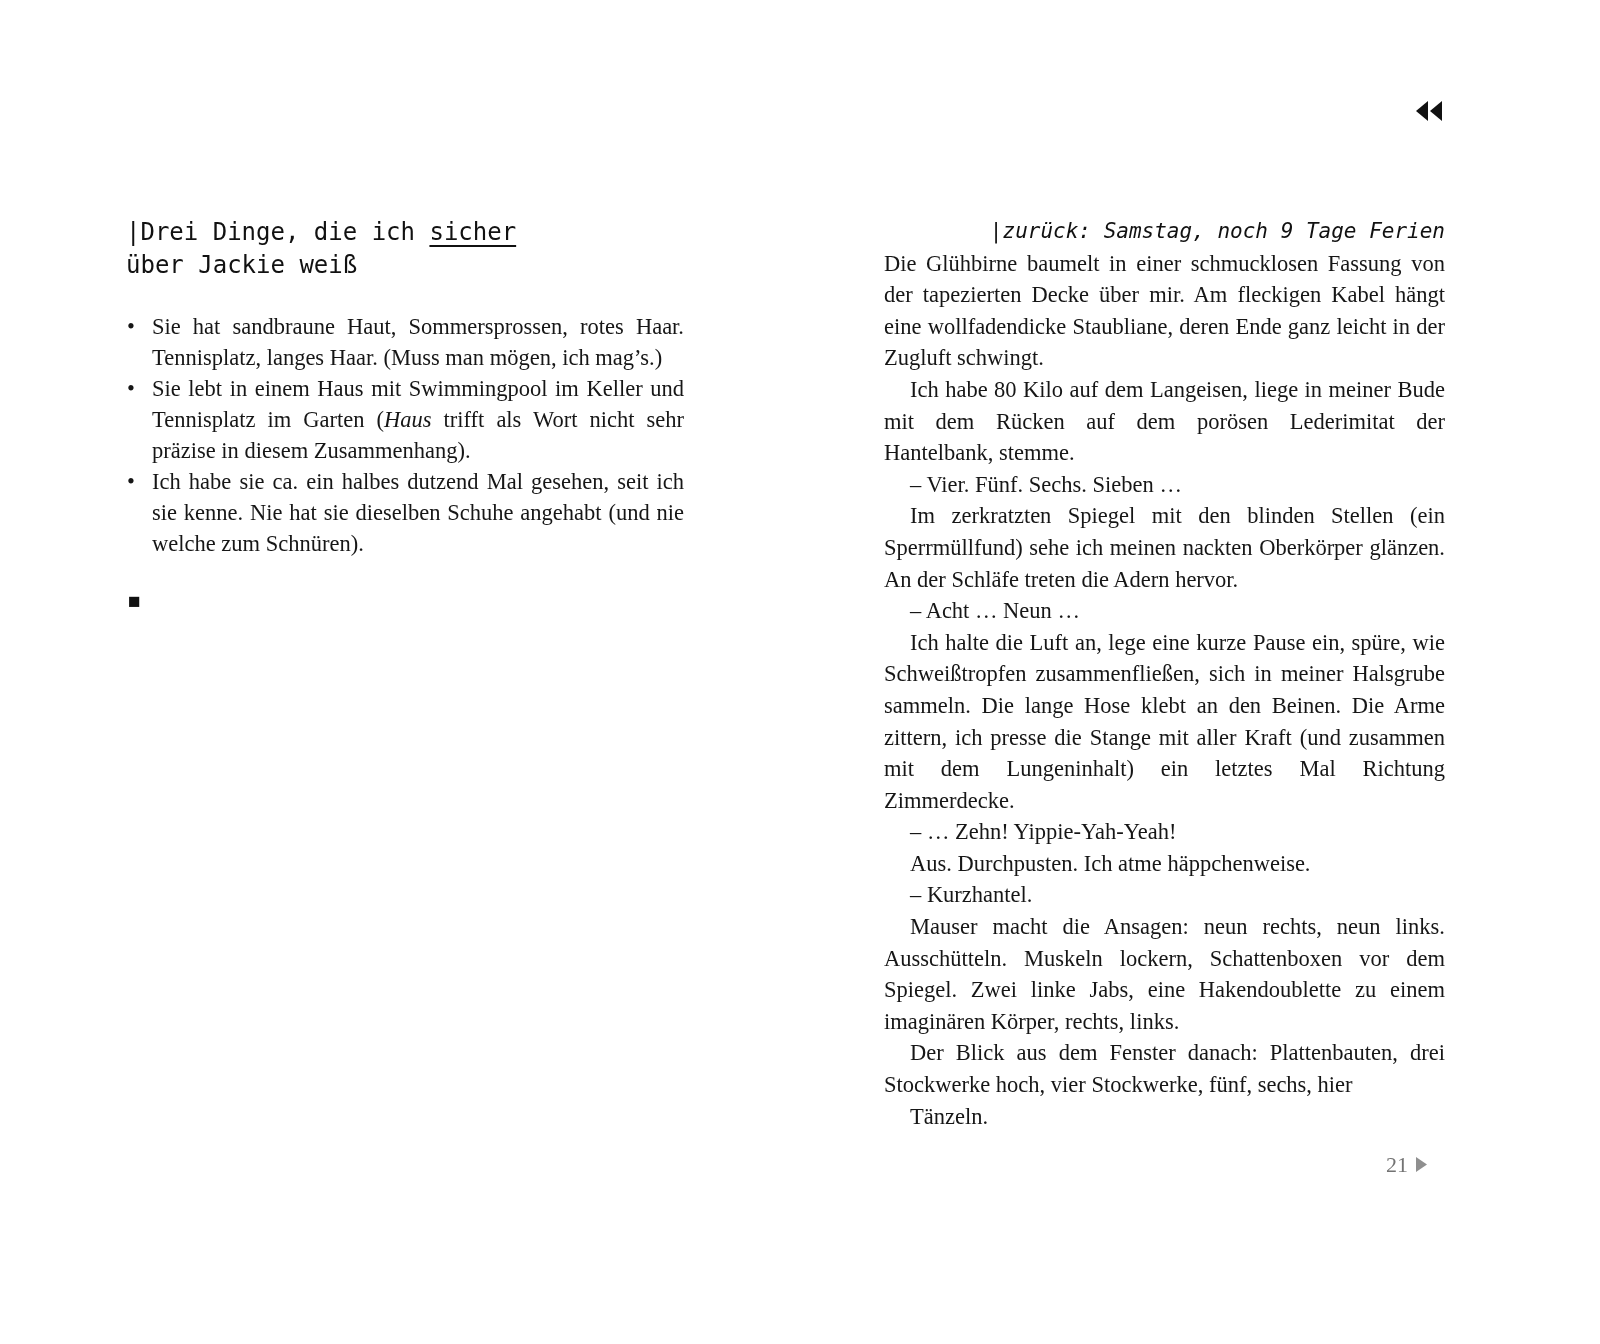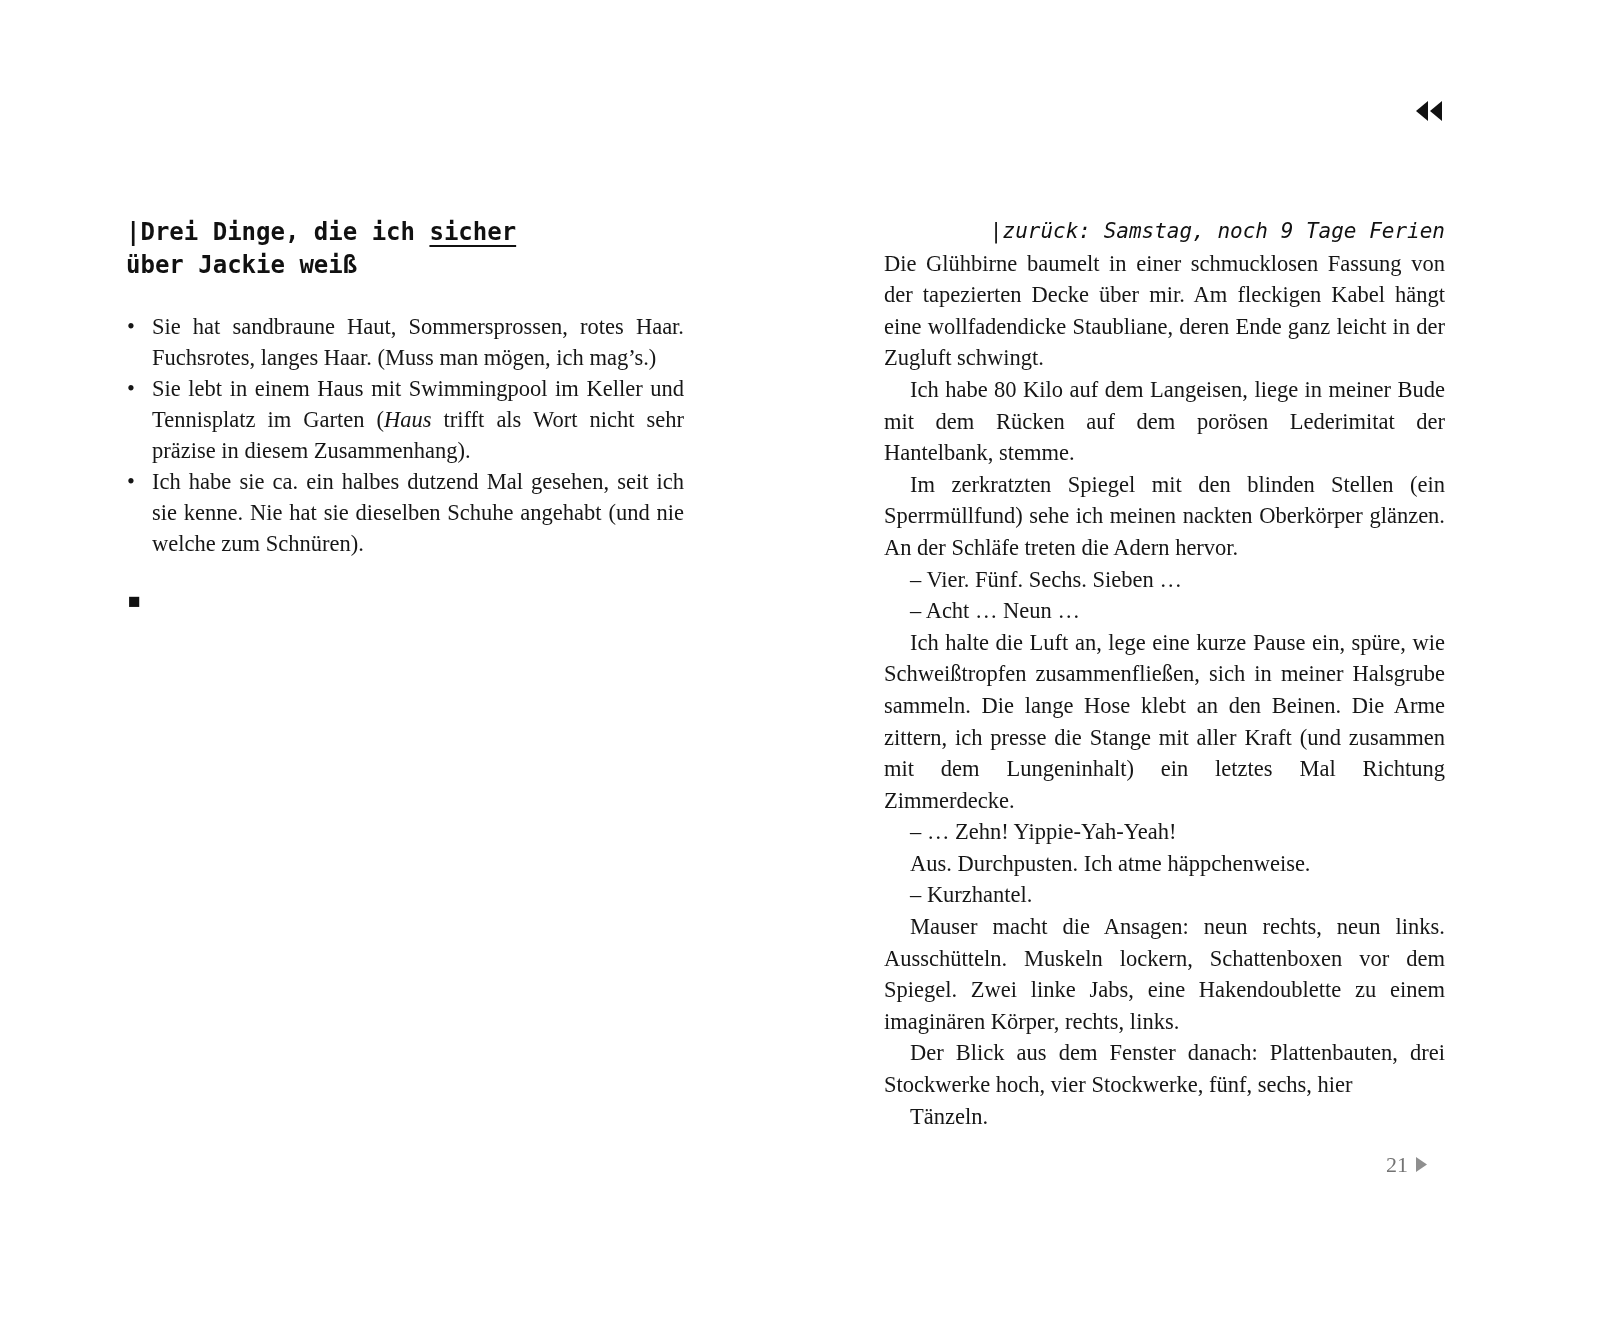--- a/index.html
+++ b/index.html
@@ -27,21 +27,21 @@
 
   
   .left-page {
     position: absolute;
     left: 126px;
     top: 216px;
     width: 560px;
   }
   .chapter-heading {
     font-size: 24px;
-    font-weight: 700;
+    font-weight: 400;
     line-height: 33px;
     letter-spacing: 0px;
     color: #111;
     white-space: nowrap;
   }
   .chapter-heading .u {
     text-decoration: underline;
     text-underline-offset: 5px;
     text-decoration-thickness: 2px;
   }
@@ -121,41 +121,41 @@
 
   <div class="left-page">
     <h2 class="chapter-heading mono">
       <span>|Drei Dinge, die ich </span><span class="u">sicher</span><br>
       <span>über Jackie weiß</span>
     </h2>
 
     <ul class="bullet-list">
       <li class="bullet-item">
         <span class="marker">•</span>
-        <span><span>Sie hat sandbraune Haut, Sommersprossen, rotes Haar. Fuchsrotes, langes Haar. (Muss man mögen, ich mag’s.)</span><i></i><span></span></span>
+        <span><span>Sie hat sandbraune Haut, Sommersprossen, rotes Haar. Tennisplatz, langes Haar. (Muss man mögen, ich mag’s.)</span><i></i><span></span></span>
       </li>
       <li class="bullet-item">
         <span class="marker">•</span>
         <span><span>Sie lebt in einem Haus mit Swimmingpool im Keller und Tennisplatz im Garten (</span><i>Haus</i><span> trifft als Wort nicht sehr präzise in diesem Zusammenhang).</span></span>
       </li>
       <li class="bullet-item">
         <span class="marker">•</span>
         <span><span>Ich habe sie ca. ein halbes dutzend Mal gesehen, seit ich sie kenne. Nie hat sie dieselben Schuhe angehabt (und nie welche zum Schnüren).</span><i></i><span></span></span>
       </li>
     </ul>
 
     <div class="end-mark">■</div>
   </div>
 
   <div class="right-page">
     <div class="rp-header mono">|zurück: Samstag, noch 9 Tage Ferien</div>
     <p>Die Glühbirne baumelt in einer schmucklosen Fassung von der tapezierten Decke über mir. Am fleckigen Kabel hängt eine wollfadendicke Staubliane, deren Ende ganz leicht in der Zugluft schwingt.</p>
     <p class="ind">Ich habe 80 Kilo auf dem Langeisen, liege in meiner Bude mit dem Rücken auf dem porösen Lederimitat der Hantelbank, stemme.</p>
+    <p class="ind">– Vier. Fünf. Sechs. Sieben …</p>
     <p class="ind">Im zerkratzten Spiegel mit den blinden Stellen (ein Sperrmüllfund) sehe ich meinen nackten Oberkörper glänzen. An der Schläfe treten die Adern hervor.</p>
-    <p class="ind">– Vier. Fünf. Sechs. Sieben …</p>
     <p class="ind">– Acht … Neun …</p>
     <p class="ind">Ich halte die Luft an, lege eine kurze Pause ein, spüre, wie Schweißtropfen zusammenfließen, sich in meiner Halsgrube sammeln. Die lange Hose klebt an den Beinen. Die Arme zittern, ich presse die Stange mit aller Kraft (und zusammen mit dem Lungeninhalt) ein letztes Mal Richtung Zimmerdecke.</p>
     <p class="ind">– … Zehn! Yippie-Yah-Yeah!</p>
     <p class="ind">Aus. Durchpusten. Ich atme häppchenweise.</p>
     <p class="ind">– Kurzhantel.</p>
     <p class="ind">Mauser macht die Ansagen: neun rechts, neun links. Ausschütteln. Muskeln lockern, Schattenboxen vor dem Spiegel. Zwei linke Jabs, eine Hakendoublette zu einem imaginären Körper, rechts, links.</p>
     <p class="ind">Der Blick aus dem Fenster danach: Plattenbauten, drei Stockwerke hoch, vier Stockwerke, fünf, sechs, hier</p>
     <p class="ind">Tänzeln.</p>
   </div>
 

